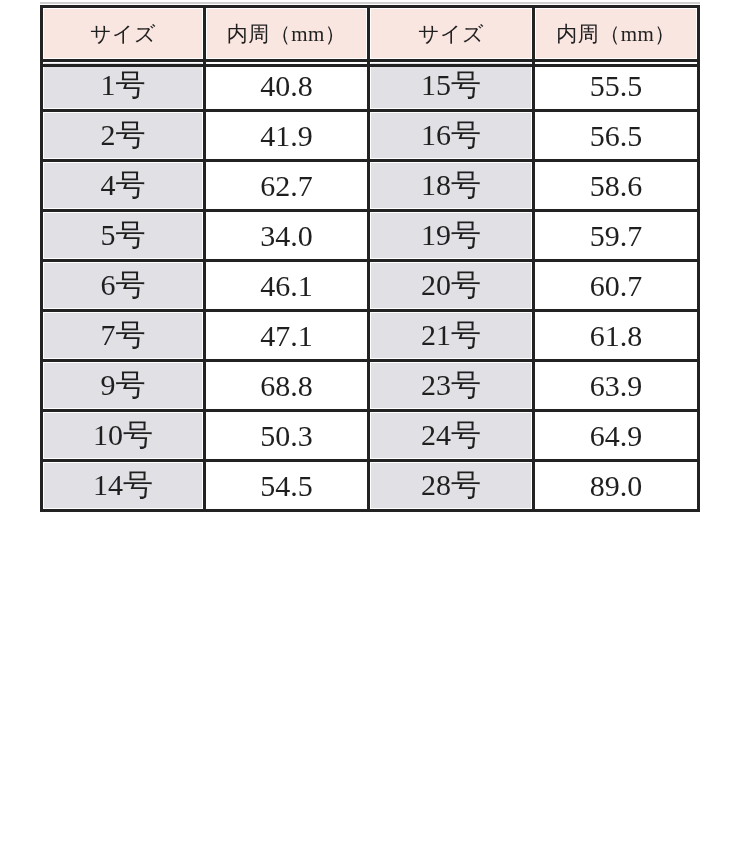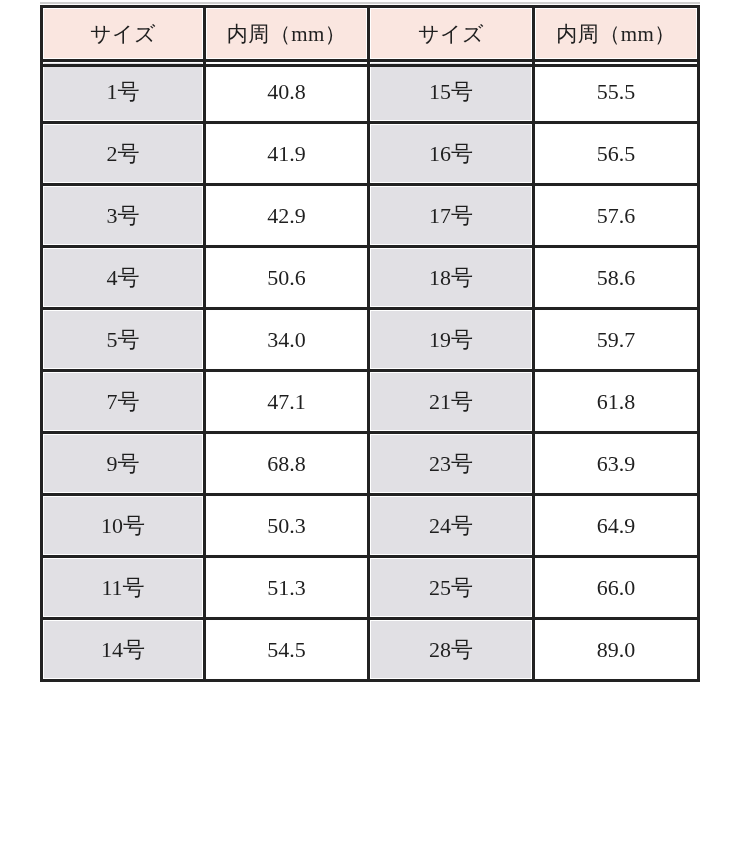--- a/index.html
+++ b/index.html
@@ -89,22 +89,22 @@
     height: 100%;
     width: 100%;
     box-sizing: border-box;
   }
 
   thead tr th .cellbox {
     border: 1px solid #ffffff;
   }
 
   tbody tr td {
-    height: 62px;
-    font-size: 22px;
+    height: 50px;
+    font-size: 30px;
     background: #ffffff;
   }
 
   tbody tr td.size-cell {
     background: #e1e0e4;
   }
 
   tbody tr td .cellbox {
     border: 1px solid #ffffff;
   }
@@ -176,38 +176,24 @@
             </td>
             <td class="size-cell">
               <span class="cellbox">16号</span>
             </td>
             <td class="value-cell num">
               <span class="cellbox">56.5</span>
             </td>
           </tr>
           <tr>
             <td class="size-cell">
-              <span class="cellbox">3号</span>
-            </td>
-            <td class="value-cell num">
-              <span class="cellbox">42.9</span>
-            </td>
-            <td class="size-cell">
-              <span class="cellbox">17号</span>
-            </td>
-            <td class="value-cell num">
-              <span class="cellbox">57.6</span>
-            </td>
-          </tr>
-          <tr>
-            <td class="size-cell">
               <span class="cellbox">4号</span>
             </td>
             <td class="value-cell num">
-              <span class="cellbox">50.6</span>
+              <span class="cellbox">62.7</span>
             </td>
             <td class="size-cell">
               <span class="cellbox">18号</span>
             </td>
             <td class="value-cell num">
               <span class="cellbox">58.6</span>
             </td>
           </tr>
           <tr>
             <td class="size-cell">
@@ -218,20 +204,34 @@
             </td>
             <td class="size-cell">
               <span class="cellbox">19号</span>
             </td>
             <td class="value-cell num">
               <span class="cellbox">59.7</span>
             </td>
           </tr>
           <tr>
             <td class="size-cell">
+              <span class="cellbox">6号</span>
+            </td>
+            <td class="value-cell num">
+              <span class="cellbox">46.1</span>
+            </td>
+            <td class="size-cell">
+              <span class="cellbox">20号</span>
+            </td>
+            <td class="value-cell num">
+              <span class="cellbox">60.7</span>
+            </td>
+          </tr>
+          <tr>
+            <td class="size-cell">
               <span class="cellbox">7号</span>
             </td>
             <td class="value-cell num">
               <span class="cellbox">47.1</span>
             </td>
             <td class="size-cell">
               <span class="cellbox">21号</span>
             </td>
             <td class="value-cell num">
               <span class="cellbox">61.8</span>
@@ -256,34 +256,20 @@
               <span class="cellbox">10号</span>
             </td>
             <td class="value-cell num">
               <span class="cellbox">50.3</span>
             </td>
             <td class="size-cell">
               <span class="cellbox">24号</span>
             </td>
             <td class="value-cell num">
               <span class="cellbox">64.9</span>
-            </td>
-          </tr>
-          <tr>
-            <td class="size-cell">
-              <span class="cellbox">11号</span>
-            </td>
-            <td class="value-cell num">
-              <span class="cellbox">51.3</span>
-            </td>
-            <td class="size-cell">
-              <span class="cellbox">25号</span>
-            </td>
-            <td class="value-cell num">
-              <span class="cellbox">66.0</span>
             </td>
           </tr>
           <tr>
             <td class="size-cell">
               <span class="cellbox">14号</span>
             </td>
             <td class="value-cell num">
               <span class="cellbox">54.5</span>
             </td>
             <td class="size-cell">

